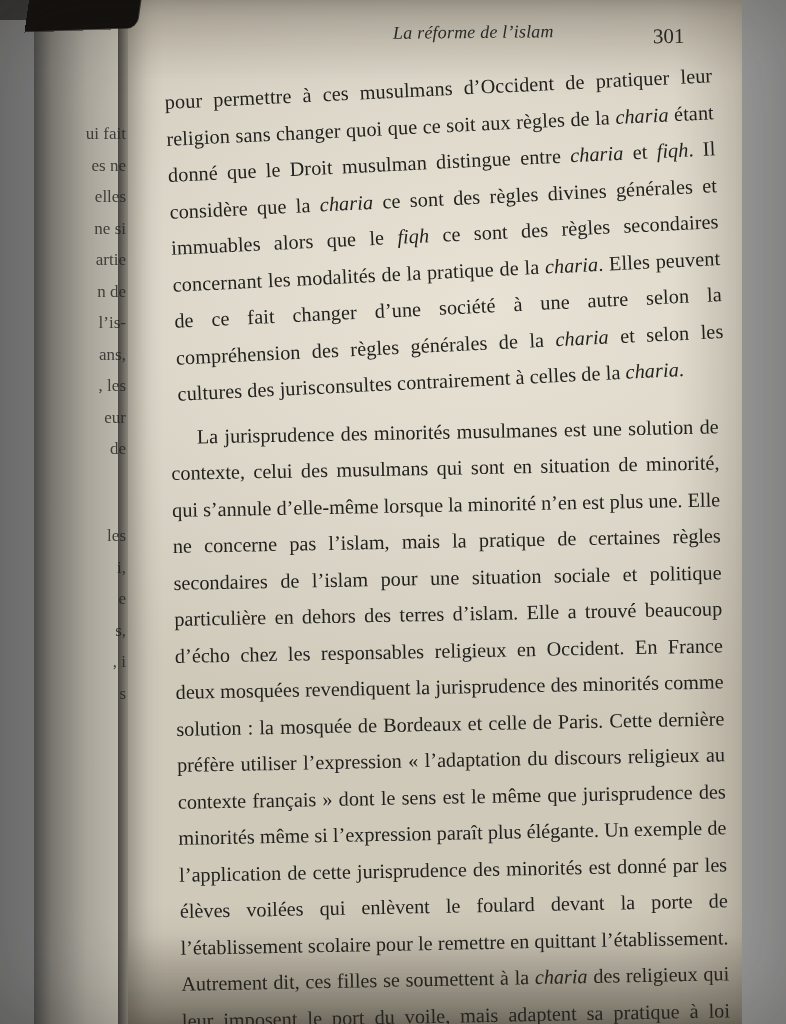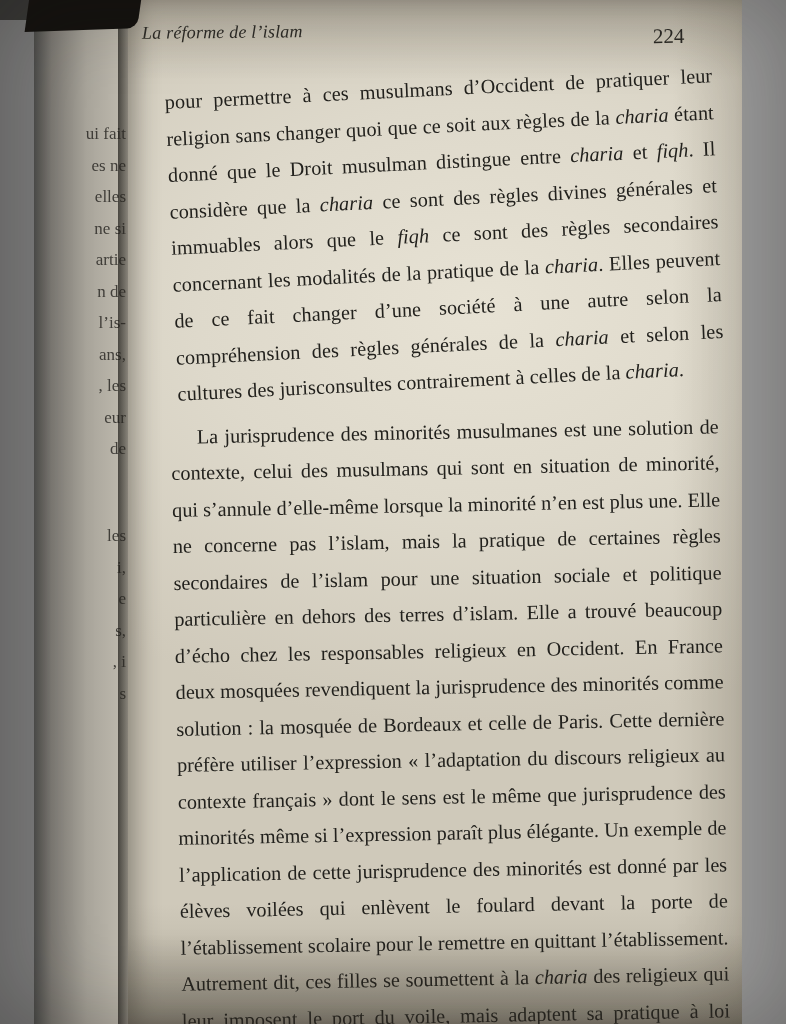--- a/index.html
+++ b/index.html
@@ -122,21 +122,22 @@
     height: 30px;
     background: #3a3a38;
   }
 
   
   .running-head {
     position: absolute;
     top: 22px;
     left: 0;
     width: 614px;
-    text-align: left;
+    text-align: center;
+    padding-left: 24px;
   }
   .running-head .rh-title {
     font-style: italic;
     font-size: 18px;
     color: #2e2c27;
     letter-spacing: .2px;
     display: inline-block;
     transform: translateX(14px) rotate(-0.6deg);
   }
   .folio {
@@ -225,21 +226,21 @@
   <div class="gutter"></div>
 
   <div class="right-page blurlayer">
     <div class="page-shade-top"></div>
     <div class="page-shade-bottom"></div>
     <div class="page-shade-right"></div>
 
     <div class="running-head">
       <span class="rh-title">La réforme de l’islam</span>
     </div>
-    <div class="folio">224</div>
+    <div class="folio">301</div>
 
     <div class="body-text">
       <p class="para p1">pour permettre à ces musulmans d’Occident de pratiquer leur religion sans changer quoi que ce soit aux règles de la <em>charia</em> étant donné que le Droit musulman distingue entre <em>charia</em> et <em>fiqh</em>. Il considère que la <em>charia</em> ce sont des règles divines générales et immuables alors que le <em>fiqh</em> ce sont des règles secondaires concernant les modalités de la pratique de la <em>charia</em>. Elles peuvent de ce fait changer d’une société à une autre selon la compréhension des règles générales de la <em>charia</em> et selon les cultures des jurisconsultes contrairement à celles de la <em>charia</em>.</p>
       <p class="para p2 indent">La jurisprudence des minorités musulmanes est une solution de contexte, celui des musulmans qui sont en situation de minorité, qui s’annule d’elle-même lorsque la minorité n’en est plus une. Elle ne concerne pas l’islam, mais la pratique de certaines règles secondaires de l’islam pour une situation sociale et politique particulière en dehors des terres d’islam. Elle a trouvé beaucoup d’écho chez les responsables religieux en Occident. En France deux mosquées revendiquent la jurisprudence des minorités comme solution : la mosquée de Bordeaux et celle de Paris. Cette dernière préfère utiliser l’expression « l’adaptation du discours religieux au contexte français » dont le sens est le même que jurisprudence des minorités même si l’expression paraît plus élégante. Un exemple de l’application de cette jurisprudence des minorités est donné par les élèves voilées qui enlèvent le foulard devant la porte de l’établissement scolaire pour le remettre en quittant l’établissement. Autrement dit, ces filles se soumettent à la <em>charia</em> des religieux qui leur imposent le port du voile, mais adaptent sa pratique à loi républicaine qui interdit le voile à l’école.</p>
     </div>
   </div>
 
   <div class="top-dark2"></div>
   <div class="top-dark"></div>
 

